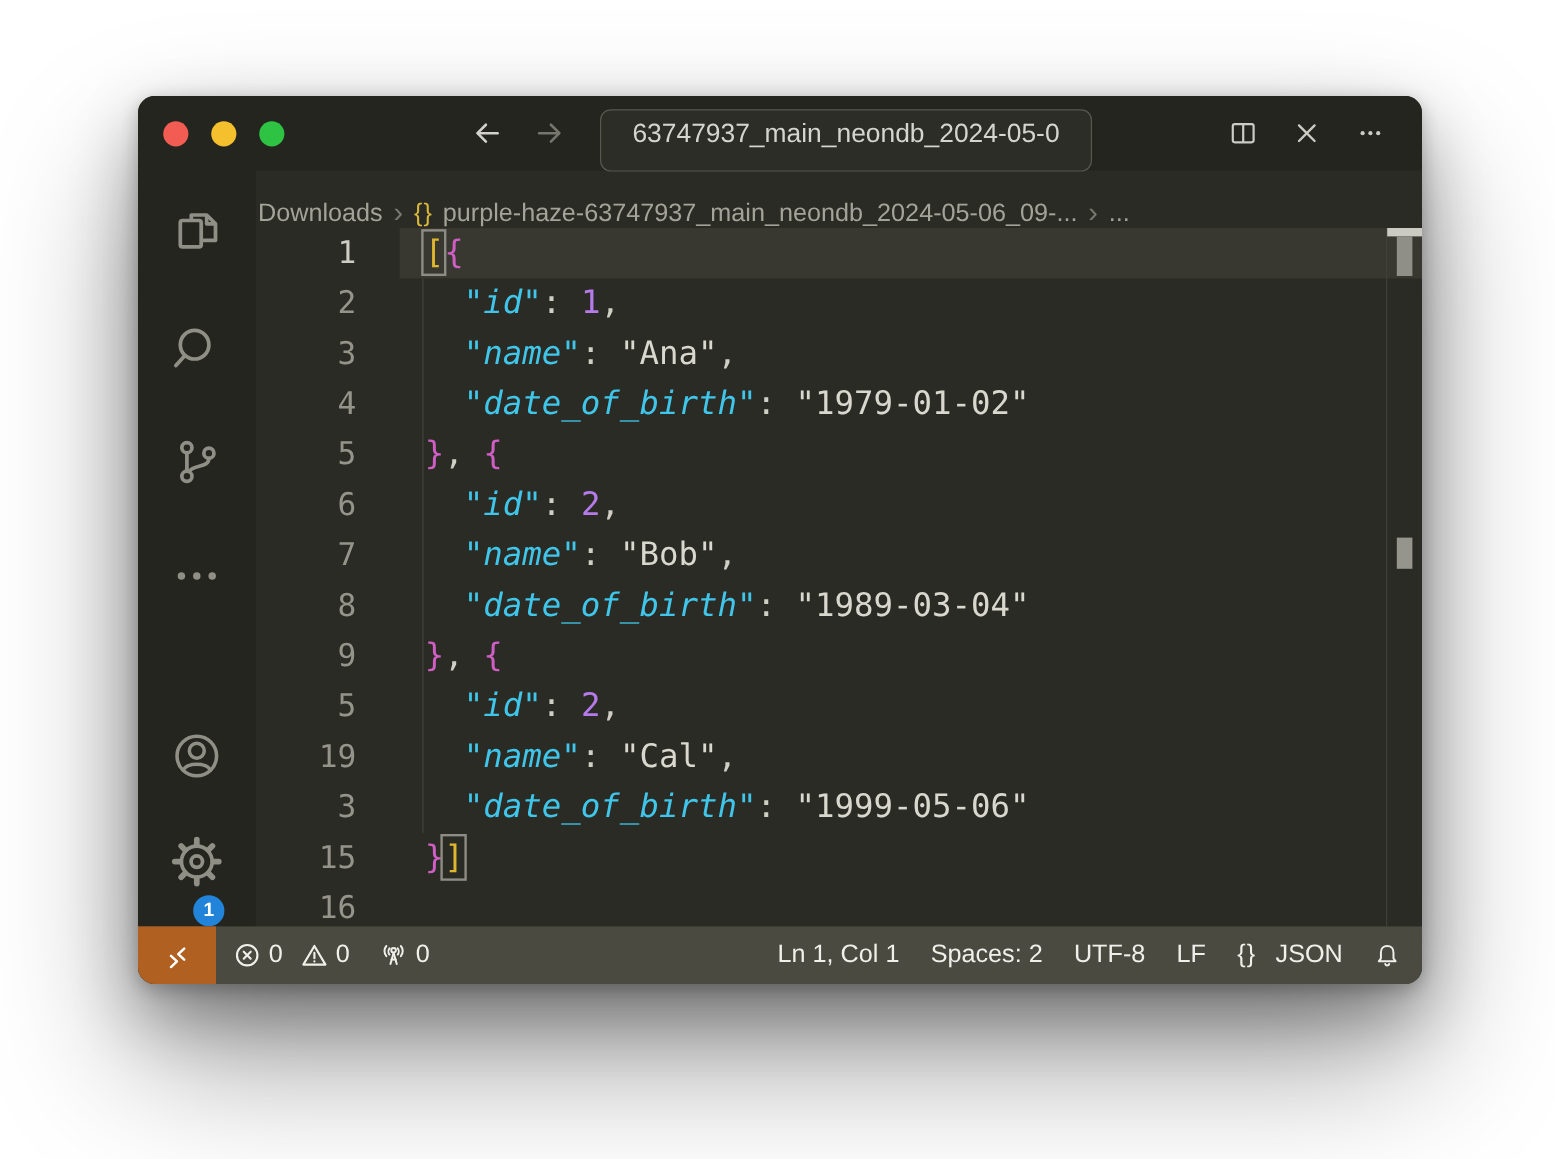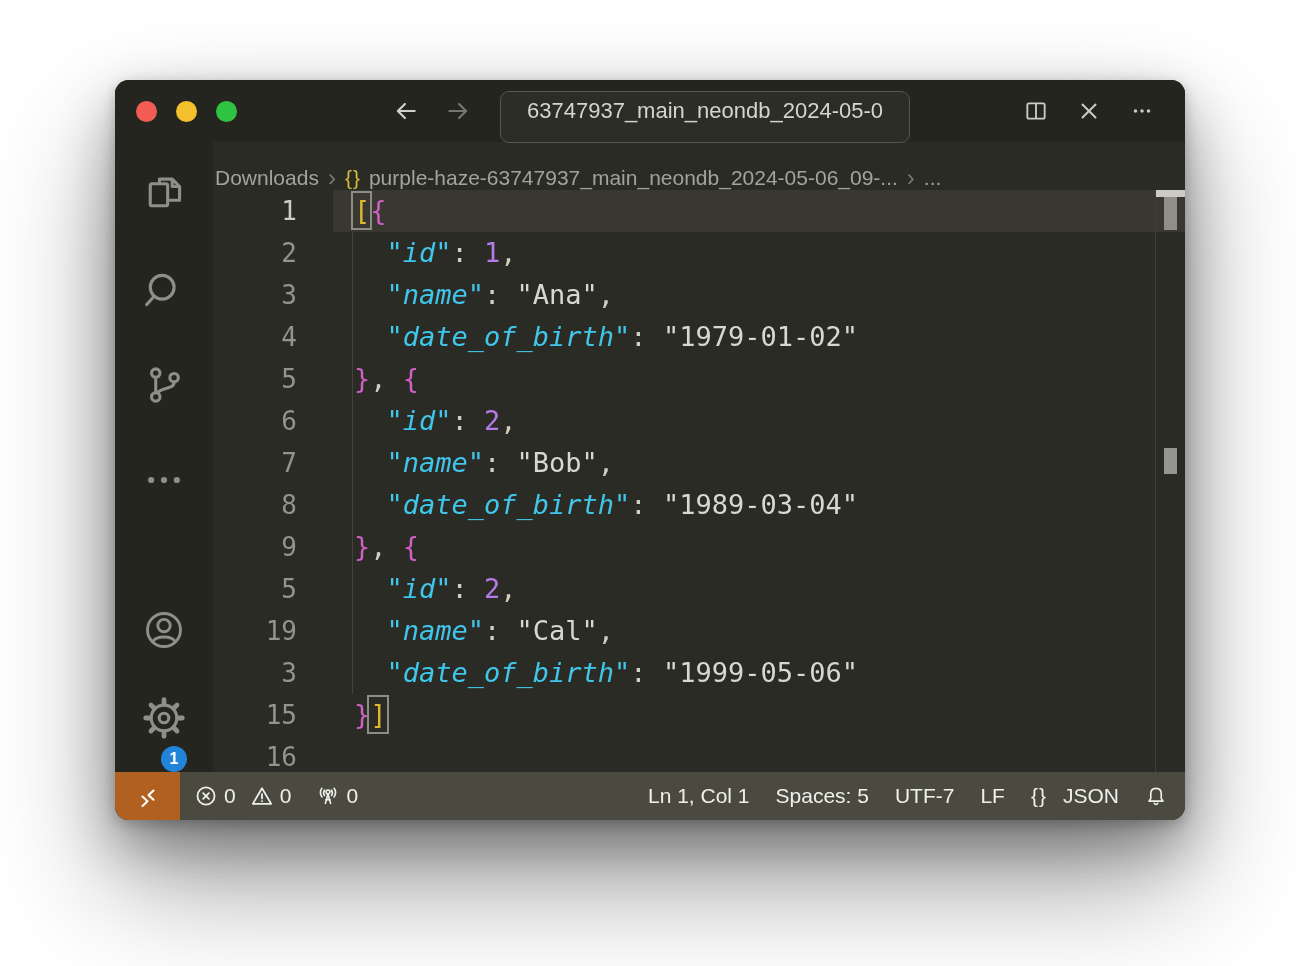--- a/index.html
+++ b/index.html
@@ -293,24 +293,24 @@
         </svg>
         <span>0</span>
       </div>
 
       <div class="spacer"></div>
 
       <div class="sb-item">
         <span>Ln 1, Col 1</span>
       </div>
       <div class="sb-item sb-gap">
-        <span>Spaces: 5</span>
-      </div>
-      <div class="sb-item sb-gap">
-        <span>UTF-7</span>
+        <span>Spaces: 2</span>
+      </div>
+      <div class="sb-item sb-gap">
+        <span>UTF-8</span>
       </div>
       <div class="sb-item sb-gap">
         <span>LF</span>
       </div>
       <div class="sb-item sb-gap">
         <span class="lang-braces">{}</span>
         <span>JSON</span>
       </div>
       <div class="sb-item sb-gap" style="margin-right:18px">
         <svg class="sb-icon" viewBox="0 0 16 16" fill="none" stroke="#f0f0ea" stroke-width="1.2" stroke-linecap="round" stroke-linejoin="round">

